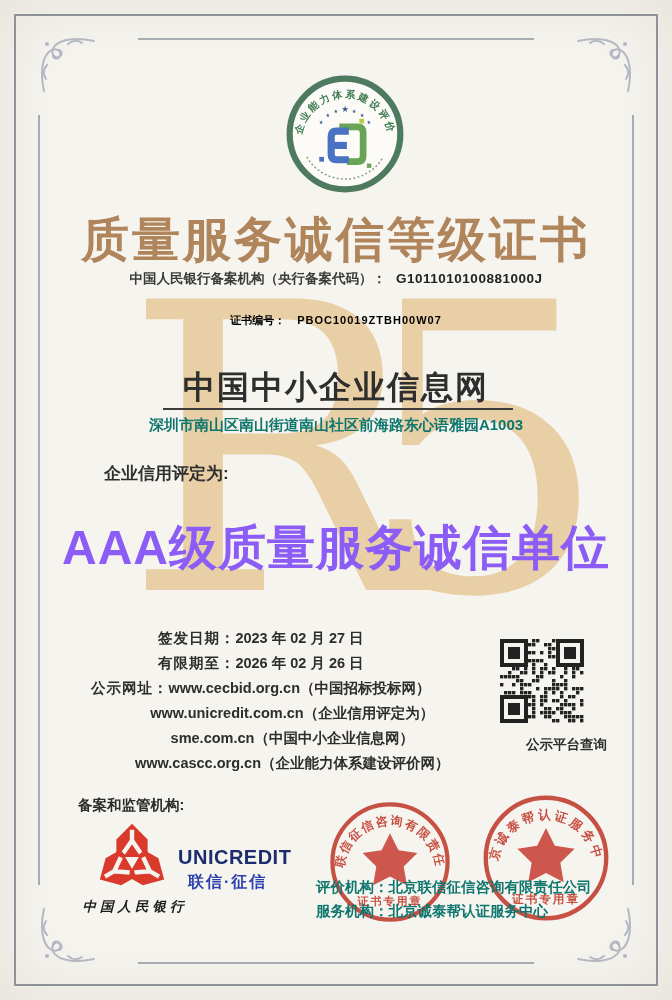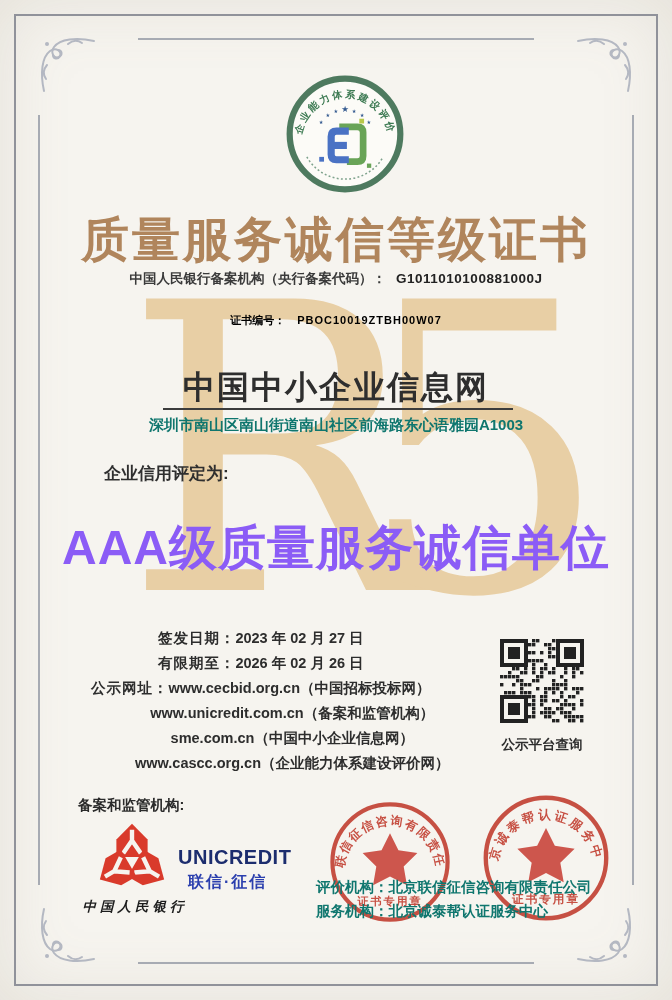--- a/index.html
+++ b/index.html
@@ -42,21 +42,21 @@
     font-size:48px;font-weight:bold;letter-spacing:1px;color:#8b5cf6;
   }
   
   .details{position:absolute;left:72px;top:626px;font-size:14.5px;font-weight:600;color:#2d2d2d;line-height:25px;}
   .details .row{white-space:nowrap;text-align:center;}
   .details .lbl{letter-spacing:1px;}
   .url-list div{white-space:nowrap;}
   .url-indent{margin-left:63px;}
   
   .qr{position:absolute;left:497px;top:636px;width:90px;height:90px;background:#f6f4ef;}
-  .qr-caption{position:absolute;left:477px;top:736px;width:130px;text-align:center;font-size:13.5px;font-weight:600;color:#2d2d2d;}
+  .qr-caption{position:absolute;left:477px;top:736px;width:130px;text-align:right;font-size:13.5px;font-weight:600;color:#2d2d2d;}
   
   .regulator-label{position:absolute;left:78px;top:796px;font-size:14.5px;font-weight:bold;color:#2b2b2b;}
   .pboc-logo{position:absolute;left:90px;top:818px;width:84px;height:82px;}
   .pboc-name{
     position:absolute;left:70px;top:898px;width:130px;text-align:center;
     font-family:Liberation Mono, monospace;font-style:italic;font-weight:bold;
     font-size:13.5px;letter-spacing:4px;color:#1c1c1c;
   }
   .unicredit-en{position:absolute;left:178px;top:846px;font-size:20px;font-weight:900;letter-spacing:.5px;color:#1c2d6e;transform:scaleY(1.05);}
   .unicredit-cn{position:absolute;left:188px;top:872px;font-size:16px;font-weight:bold;letter-spacing:2px;color:#2b3fae;}
@@ -144,21 +144,21 @@
     <div class="address">深圳市南山区南山街道南山社区前海路东心语雅园A1003</div>
 
     <div class="rating-lead">企业信用评定为:</div>
     <div class="grade">AAA级质量服务诚信单位</div>
 
     <div class="details">
       <div class="row"><span class="lbl">签发日期：</span><span>2023 年 02 月 27 日</span></div>
       <div class="row"><span class="lbl">有限期至：</span><span>2026 年 02 月 26 日</span></div>
       <div class="url-list">
         <div class="row"><span class="lbl">公示网址：</span><span>www.cecbid.org.cn（中国招标投标网）</span></div>
-        <div class="row url-indent">www.unicredit.com.cn（备案和监管机构）</div>
+        <div class="row url-indent">www.unicredit.com.cn（企业信用评定为）</div>
         <div class="row url-indent">sme.com.cn（中国中小企业信息网）</div>
         <div class="row url-indent">www.cascc.org.cn（企业能力体系建设评价网）</div>
       </div>
     </div>
 
     <svg class="qr" viewBox="-3 -3 90 90">
       <g fill="#222">
         <path d="M0,0 h28 v28 h-28 z M4,4 v20 h20 v-20 z" fill-rule="evenodd"></path>
         <rect x="8" y="8" width="12" height="12"></rect>
         <path d="M56,0 h28 v28 h-28 z M60,4 v20 h20 v-20 z" fill-rule="evenodd"></path>

